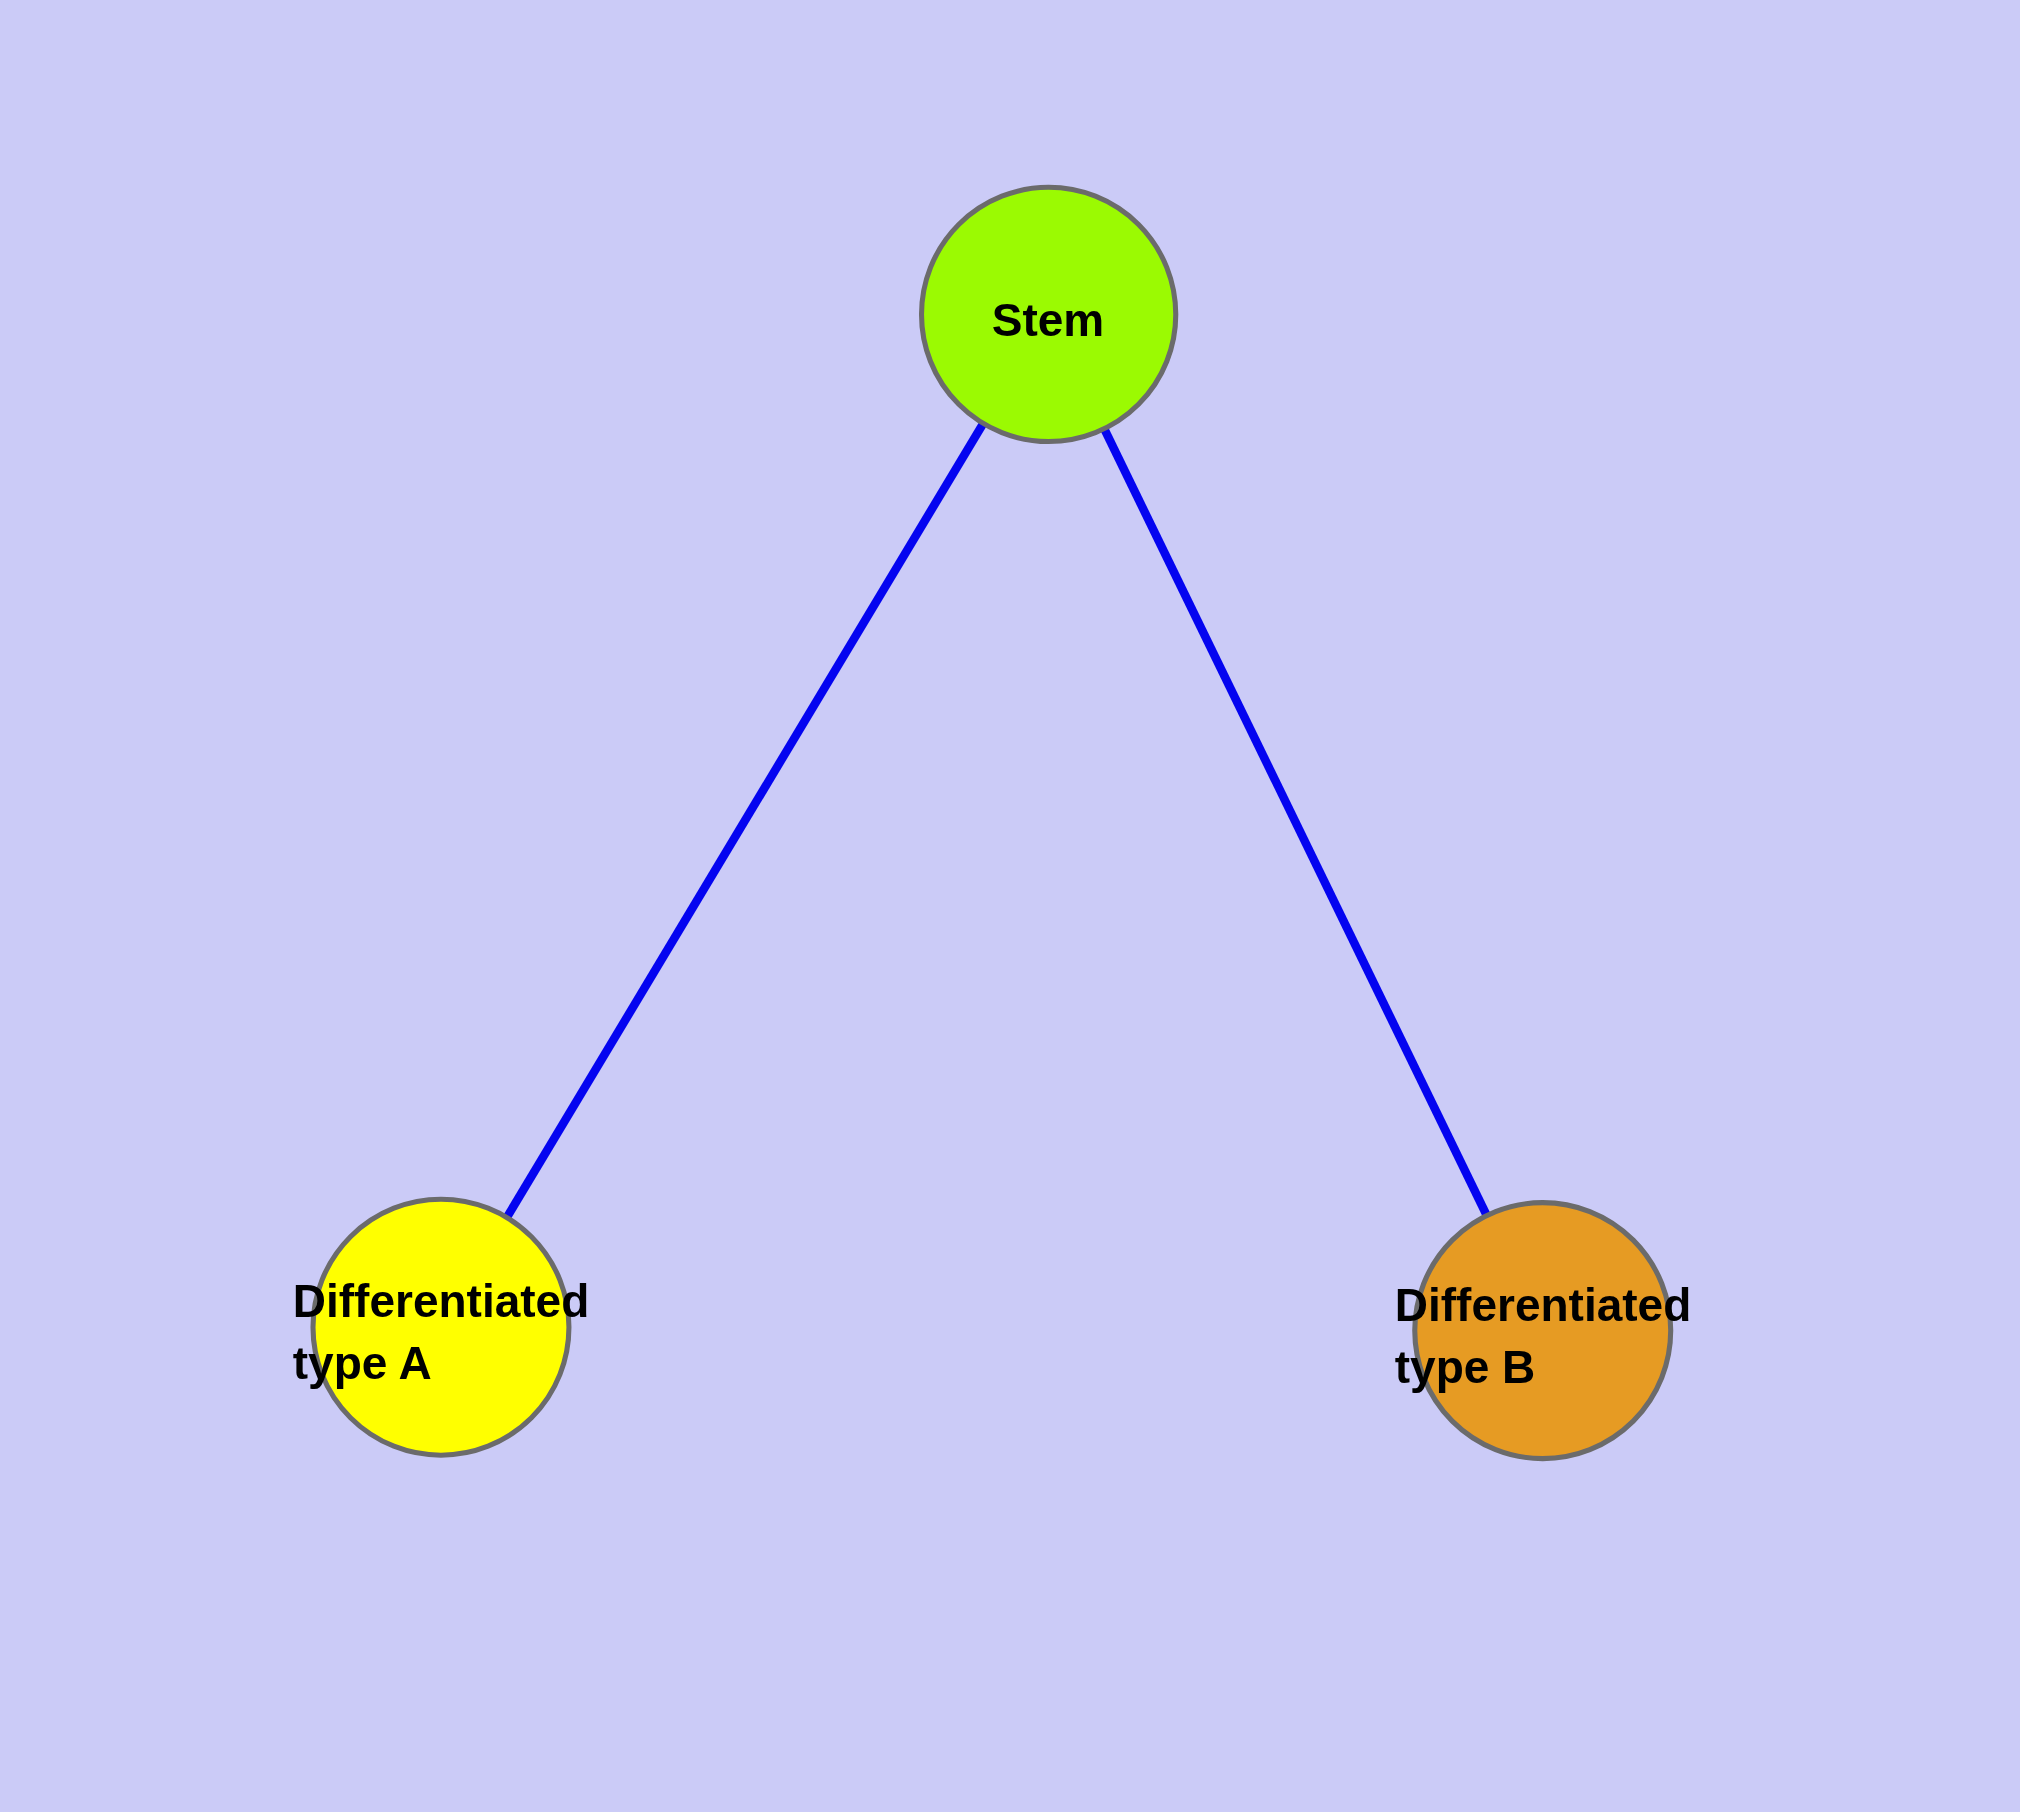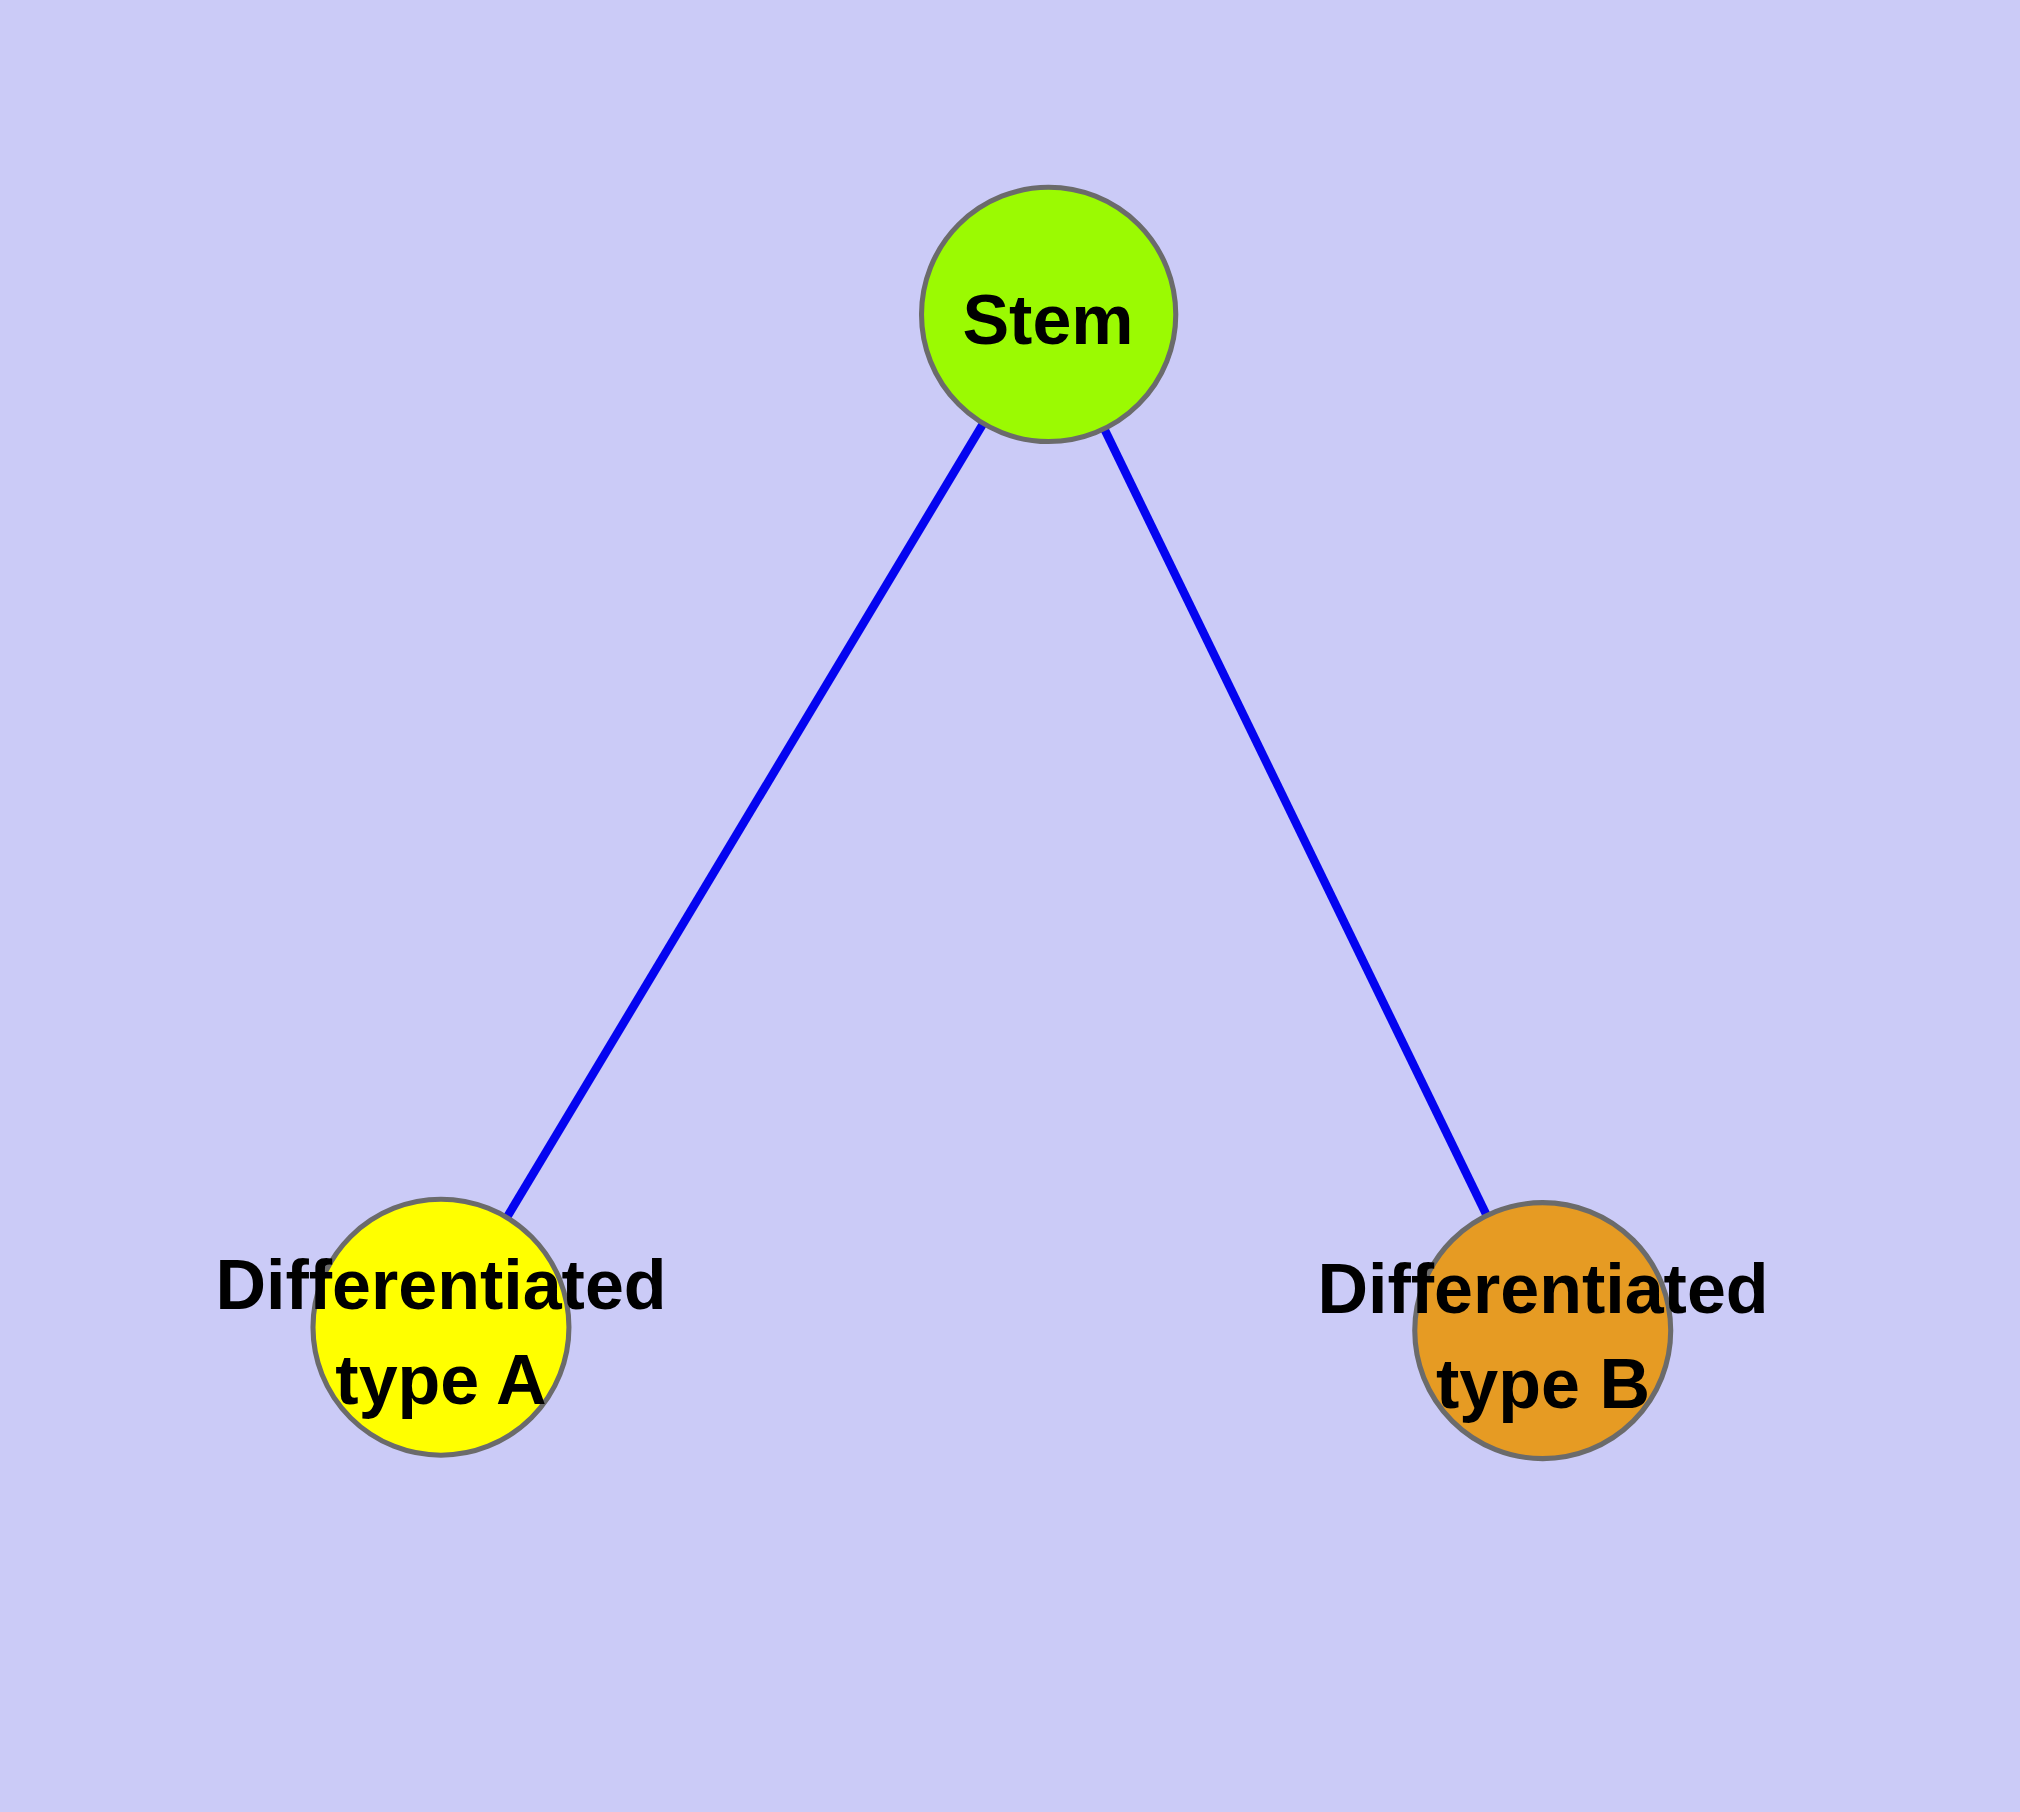--- a/index.html
+++ b/index.html
@@ -18,23 +18,23 @@
     position: absolute;
     left: 0;
     top: 0;
     width: 100%;
     height: 100%;
     display: block;
   }
   .node-label {
     position: absolute;
     transform: translate(-50%, -50%);
-    text-align: center;
+    text-align: left;
     font-weight: bold;
-    font-size: 70px;
+    font-size: 46px;
     line-height: 1.35;
     color: #000000;
     white-space: pre-line;
     letter-spacing: 0px;
     pointer-events: none;
   }
 </style>
 </head>
 <body>
 

